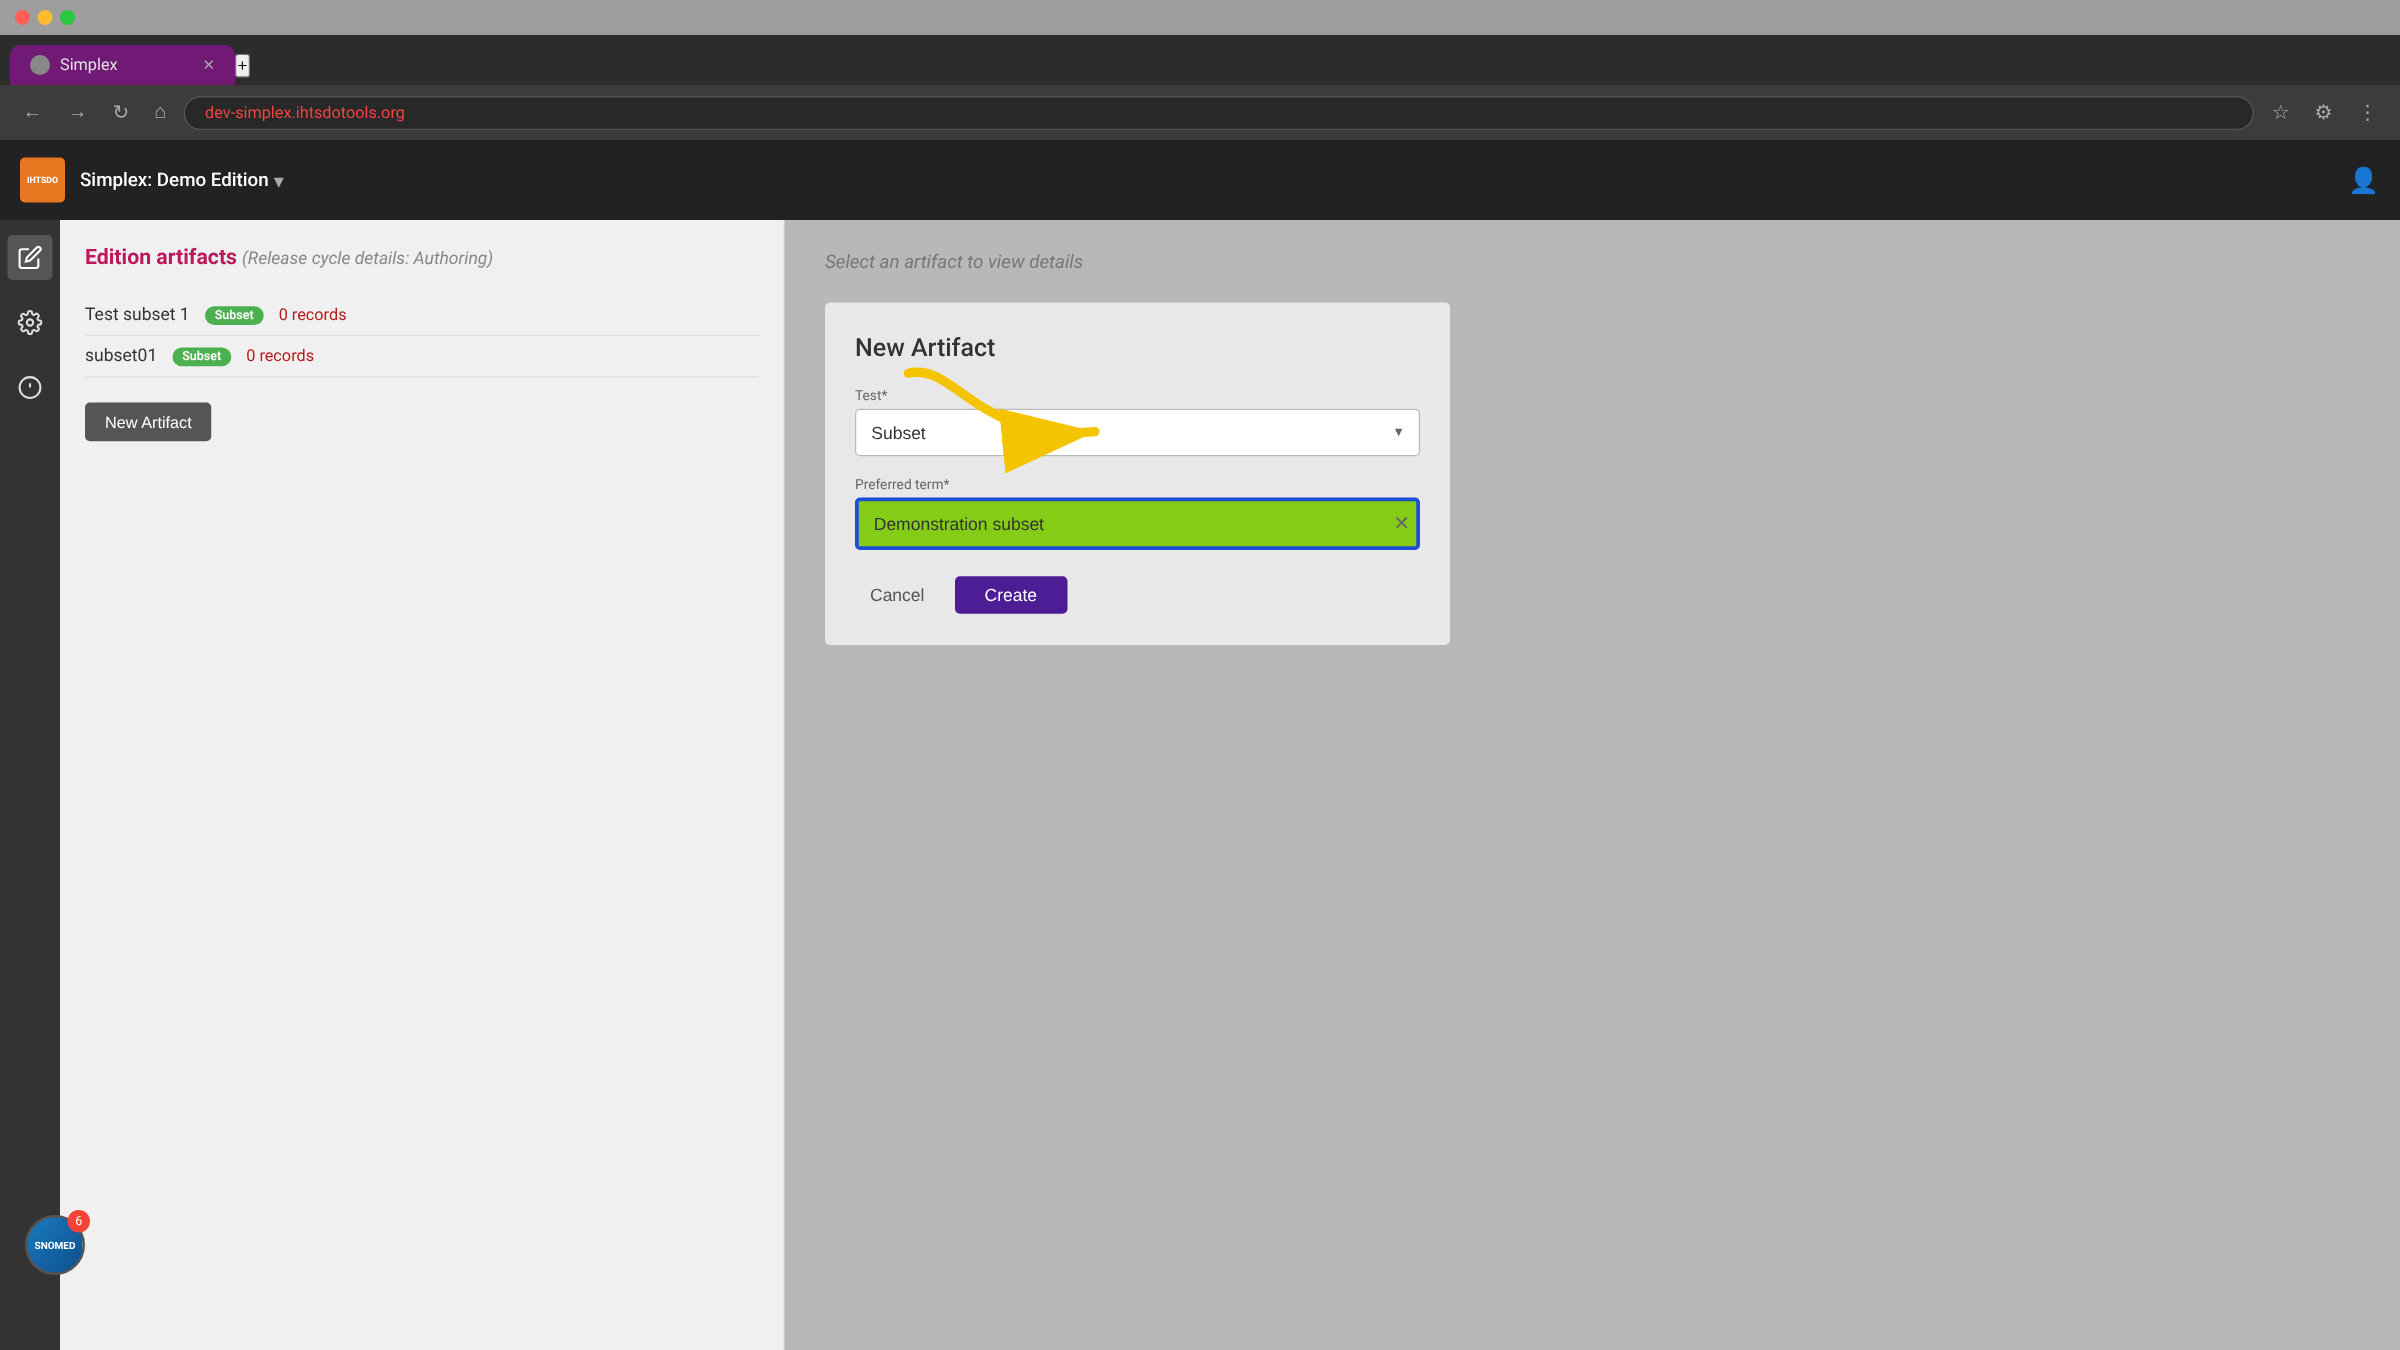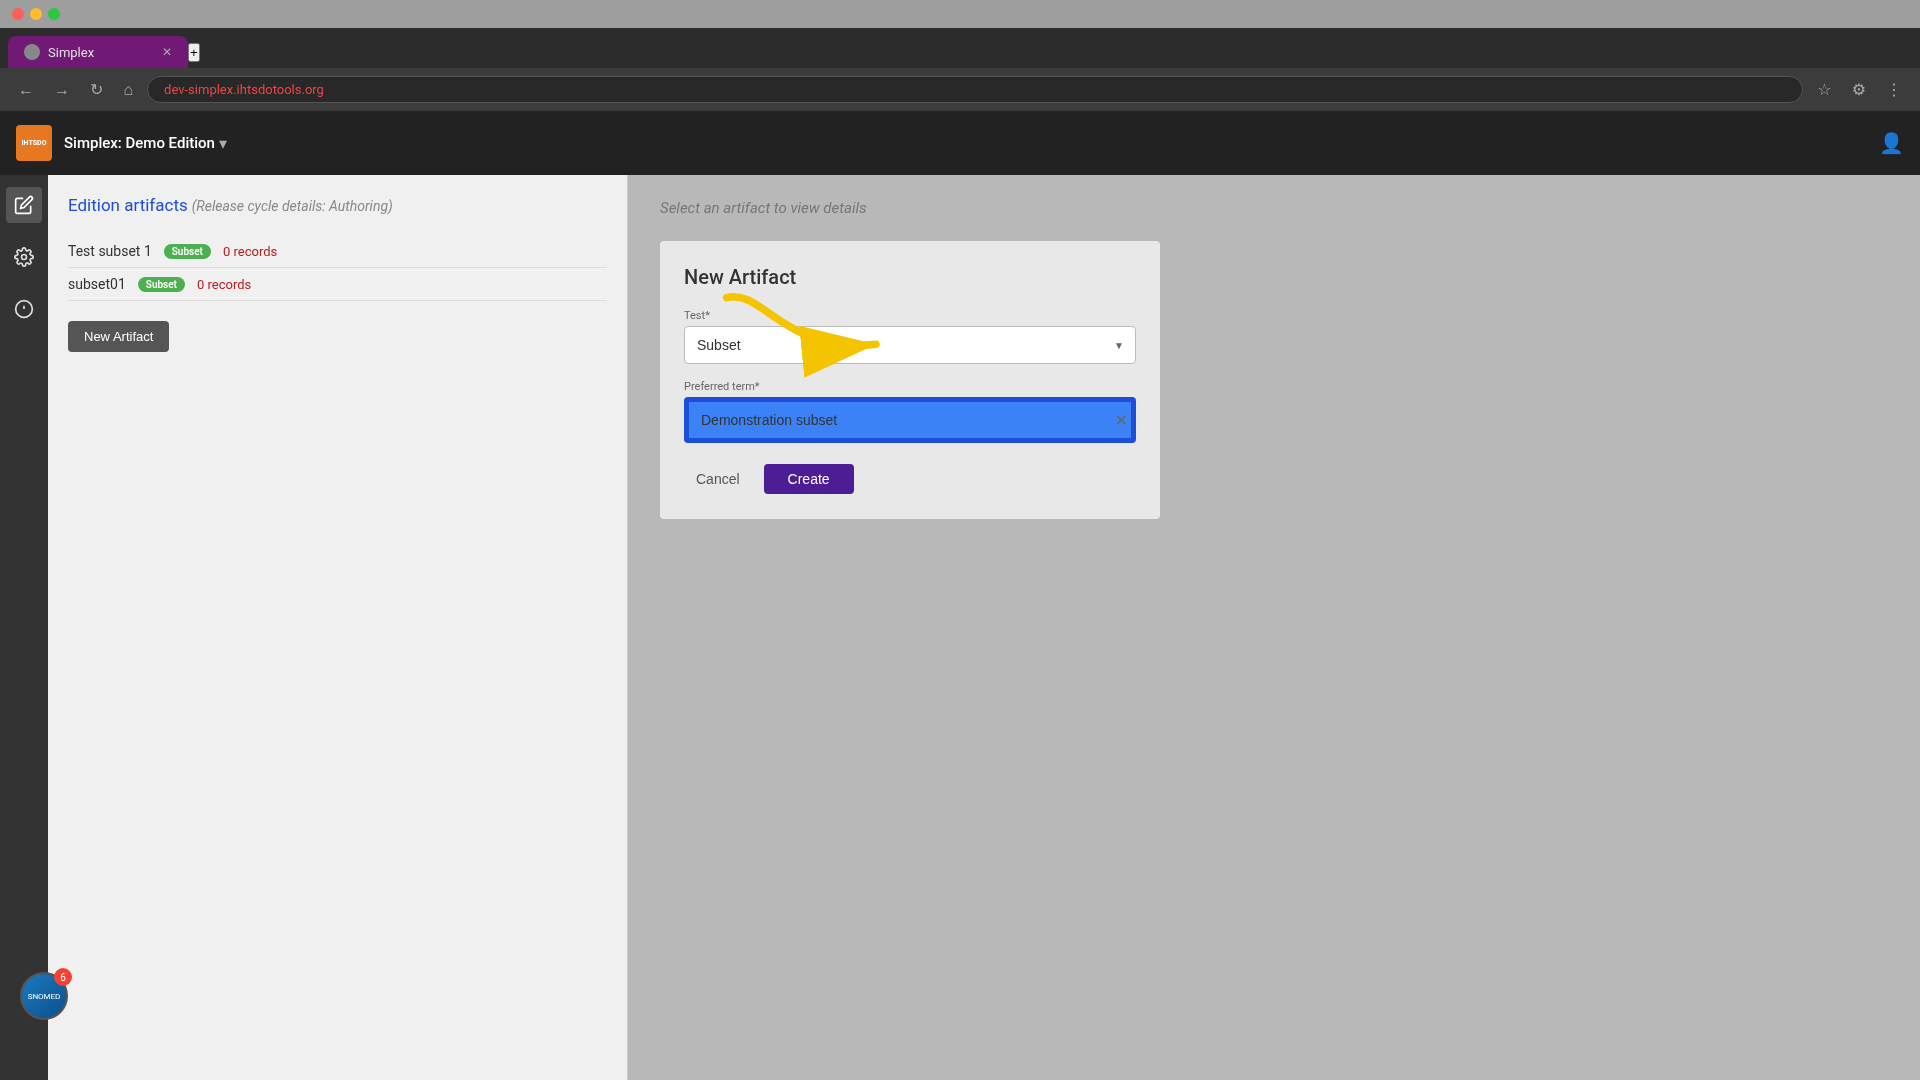--- a/index.html
+++ b/index.html
@@ -40,21 +40,21 @@
     .sidebar { background: #333; width: 48px; display: flex; flex-direction: column; align-items: center; padding: 12px 0; gap: 16px; }
     .sidebar-icon { width: 36px; height: 36px; display: flex; align-items: center; justify-content: center; border-radius: 4px; cursor: pointer; color: #ddd; font-size: 18px; }
     .sidebar-icon.active { background: #555; color: white; }
 
     
     .content-area { flex: 1; display: flex; background: #b8b8b8; }
 
     
     .left-panel { width: 580px; background: #f0f0f0; padding: 20px; border-right: 1px solid #ccc; }
     .panel-header { margin-bottom: 20px; }
-    .panel-title { font-size: 17px; color: #1d4ed8; font-weight: 400; }
+    .panel-title { font-size: 17px; color: #be185d; font-weight: 700; }
     .panel-subtitle { color: #888; font-style: italic; font-size: 14px; }
 
     .artifact-item { display: flex; align-items: center; gap: 8px; padding: 8px 0; border-bottom: 1px solid #ddd; }
     .artifact-name { color: #333; font-size: 14px; margin-right: 4px; }
     .badge { background: #4caf50; color: white; font-size: 10px; padding: 2px 8px; border-radius: 10px; font-weight: 600; }
     .artifact-count { color: #b91c1c; font-size: 13px; margin-left: 4px; }
 
     .new-artifact-btn { background: #555; color: white; border: none; padding: 8px 16px; border-radius: 4px; font-size: 13px; cursor: pointer; margin-top: 20px; }
 
     
@@ -66,33 +66,33 @@
     .form-title { font-size: 20px; color: #333; font-weight: 500; margin-bottom: 20px; }
 
     .form-group { margin-bottom: 16px; }
     .form-label { font-size: 11px; color: #666; margin-bottom: 4px; display: block; }
     .form-select { width: 100%; padding: 10px 12px; border: 1px solid #bbb; border-radius: 4px; background: white; font-size: 14px; color: #333; appearance: none; cursor: pointer; }
     .select-wrapper { position: relative; }
     .select-wrapper::after { content: '▼'; position: absolute; right: 12px; top: 50%; transform: translateY(-50%); color: #666; font-size: 10px; pointer-events: none; }
 
     .preferred-term-group { position: relative; }
     .preferred-term-input-wrapper { position: relative; display: flex; align-items: center; }
-    .preferred-term-input { width: 100%; padding: 10px 40px 10px 12px; border: 5px solid #1d4ed8; border-radius: 4px; background: #3b82f6; font-size: 14px; color: #333; outline: none; }
+    .preferred-term-input { width: 100%; padding: 10px 40px 10px 12px; border: 3px solid #1d4ed8; border-radius: 4px; background: #84cc16; font-size: 14px; color: #333; outline: none; }
     .clear-input-btn { position: absolute; right: 8px; background: none; border: none; color: #666; font-size: 16px; cursor: pointer; }
 
     .form-actions { display: flex; gap: 12px; align-items: center; margin-top: 20px; }
     .cancel-btn { background: none; border: none; color: #555; font-size: 14px; cursor: pointer; padding: 8px 12px; }
     .create-btn { background: #4c1d95; color: white; border: none; padding: 7px 24px; border-radius: 4px; font-size: 14px; cursor: pointer; font-weight: 500; }
 
     
     .arrow-annotation { position: absolute; top: 140px; left: 0px; width: 300px; height: 120px; pointer-events: none; }
 
     
     .notification-wrapper { position: fixed; bottom: 60px; left: 20px; }
-    .notification-avatar { width: 48px; height: 48px; border-radius: 50%; background: linear-gradient(135deg, #1a7abf, #0d4f8c); display: flex; align-items: center; justify-content: center; color: white; font-size: 10px; font-weight: normal; border: 2px solid #555; }
+    .notification-avatar { width: 48px; height: 48px; border-radius: 50%; background: linear-gradient(135deg, #1a7abf, #0d4f8c); display: flex; align-items: center; justify-content: center; color: white; font-size: 10px; font-weight: bold; border: 2px solid #555; }
     .notification-badge { position: absolute; top: -4px; right: -4px; background: #f44336; color: white; border-radius: 50%; width: 18px; height: 18px; font-size: 10px; display: flex; align-items: center; justify-content: center; }
   </style>
 </head>
 <body>
 
 <div>
   <div class="traffic-lights">
     <div class="tl tl-red"></div>
     <div class="tl tl-yellow"></div>
     <div class="tl tl-green"></div>

